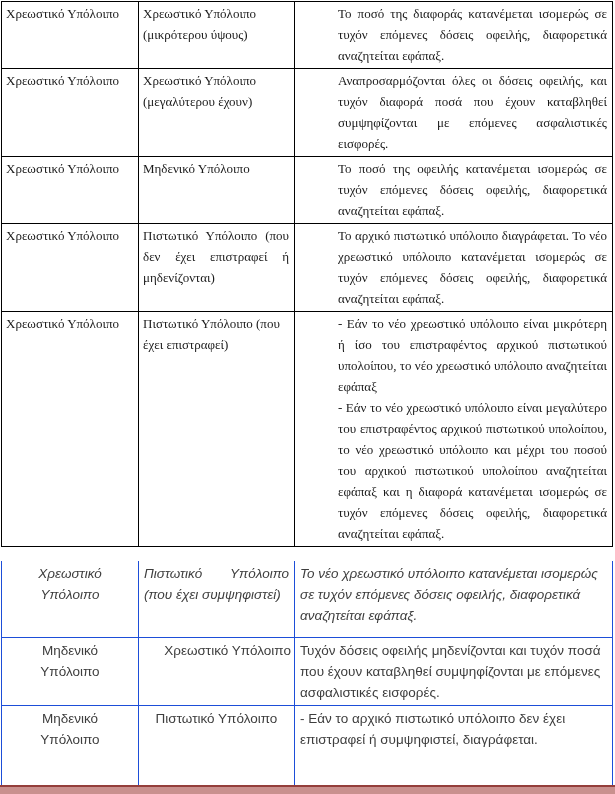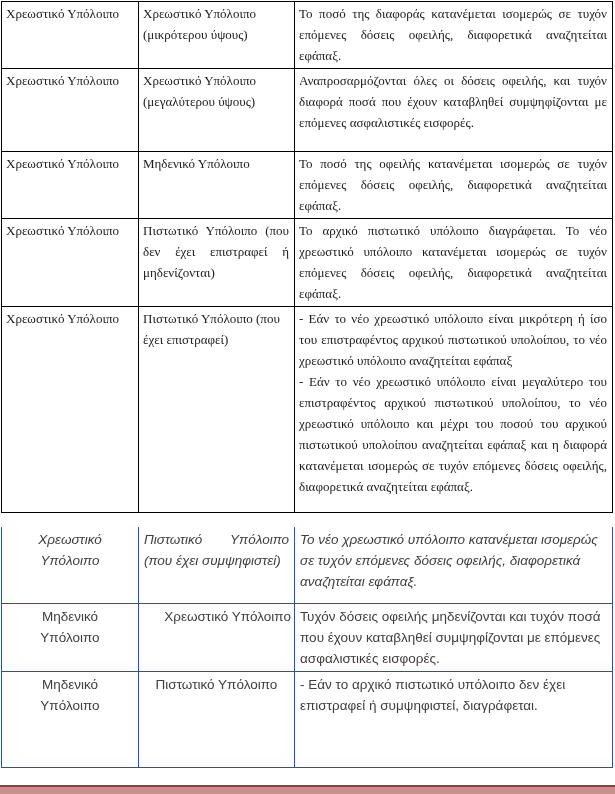--- a/index.html
+++ b/index.html
@@ -16,21 +16,21 @@
   .t1 {
     width:612px; margin:1px 0 0 1px;
     font-family:"Liberation Serif", serif;
     font-size:13px; color:#1b1b1b;
   }
   .t1 td { border:1px solid #000; padding:1px 5px 2px 4px; line-height:21px; }
   .t1 .hdr { font-weight:bold; }
   .t1 .h1 .ln + .ln { margin-top:12px; }
   .t1 .h2 .ln + .ln { margin-top:5px; }
   .t1 .h3 { text-align:center; }
-  .just .ln { text-align:justify; }
+  .just .ln { text-align:justify;margin-left:39px; }
   .jl .ln:not(:last-child) { text-align:justify; text-align-last:justify; }
 
   
   .t2 {
     width:612px; margin:14px 0 0 1px;
     font-family:"Liberation Sans", sans-serif;
     font-size:13.5px; color:#3e3e3e;
   }
   .t2 td { border:1px solid #1d4ed8; padding:2px 5px; line-height:21px; }
   .t2 tr:first-child td { border-top:none;font-style:italic; }
@@ -65,21 +65,21 @@
         </td>
       <td class="just">
           <div class="ln">Το ποσό της διαφοράς κατανέμεται ισομερώς σε τυχόν επόμενες δόσεις οφειλής, διαφορετικά αναζητείται εφάπαξ.</div>
         </td>
     </tr>
 
     <tr style="height:83px">
       <td>Χρεωστικό Υπόλοιπο</td>
       <td>
           <div class="ln">Χρεωστικό Υπόλοιπο</div>
-          <div class="ln">(μεγαλύτερου ύψους)</div>
+          <div class="ln">(μεγαλύτερου έχουν)</div>
         </td>
       <td class="just">
           <div class="ln">Αναπροσαρμόζονται όλες οι δόσεις οφειλής, και τυχόν διαφορά ποσά που έχουν καταβληθεί συμψηφίζονται με επόμενες ασφαλιστικές εισφορές.</div>
         </td>
     </tr>
 
     <tr style="height:56px">
       <td>Χρεωστικό Υπόλοιπο</td>
       <td>
           <div class="ln">Μηδενικό Υπόλοιπο</div>

